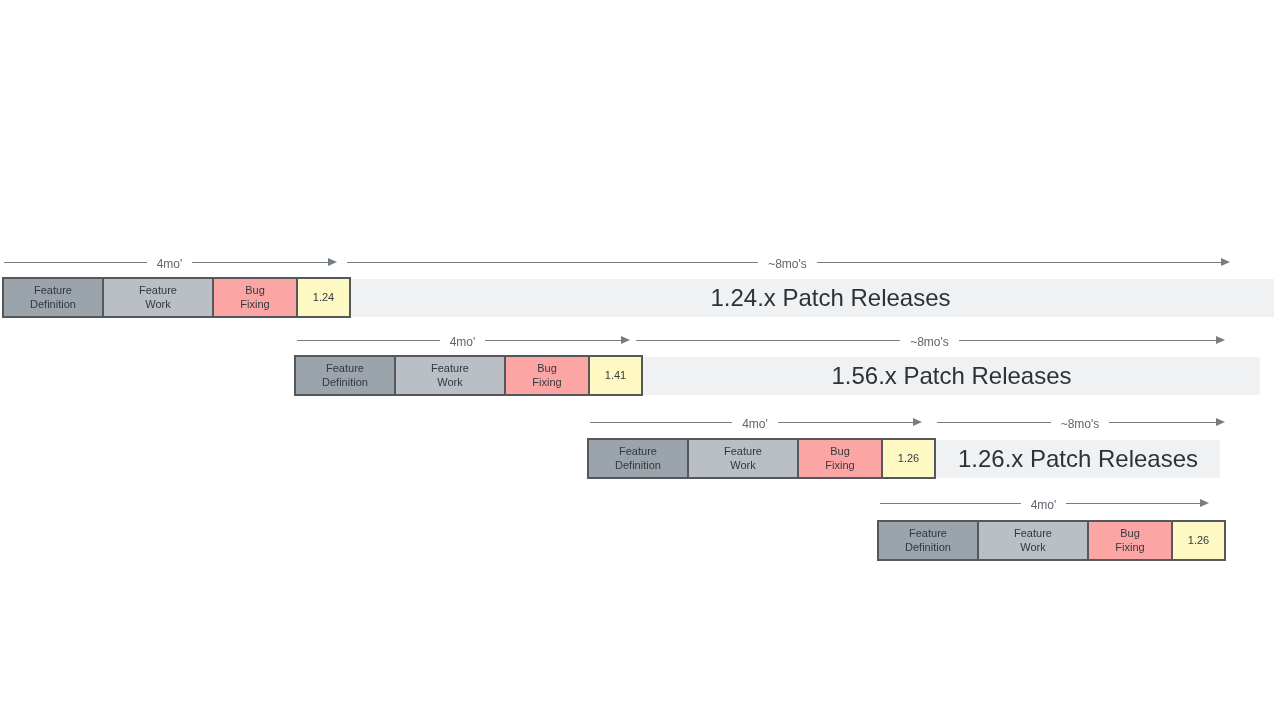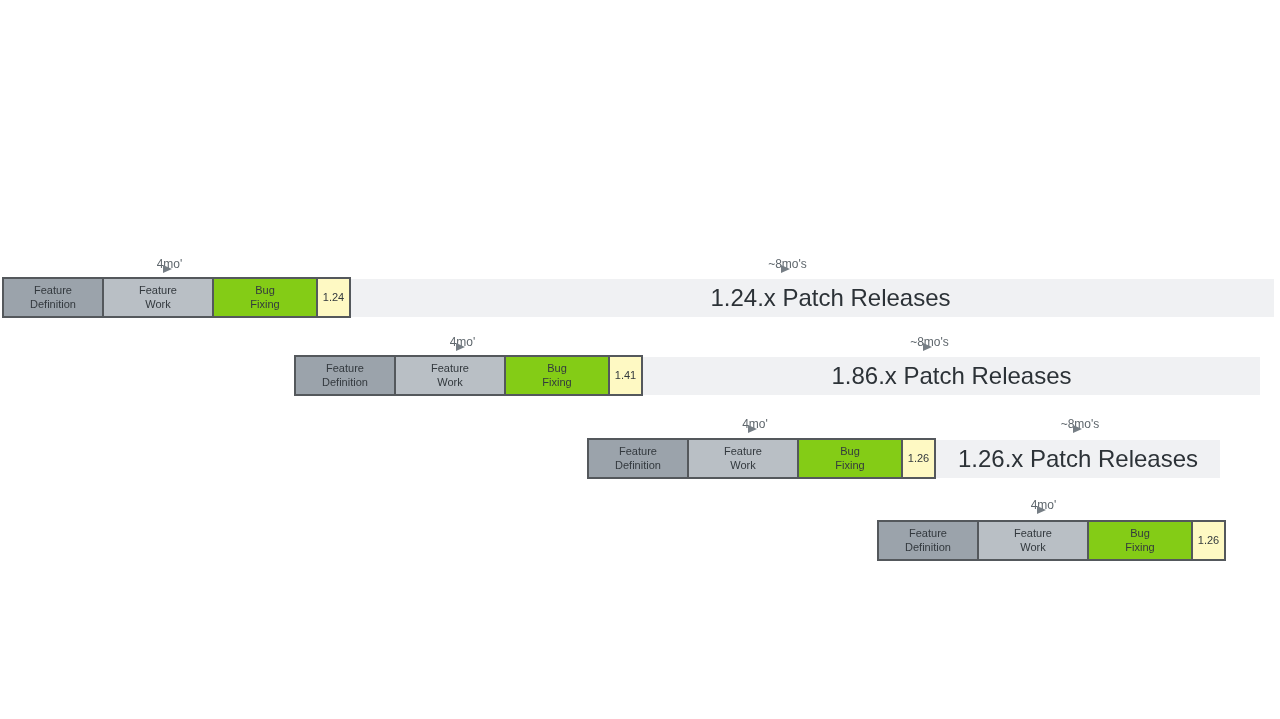--- a/index.html
+++ b/index.html
@@ -11,21 +11,20 @@
     overflow:hidden;
     font-family:"Liberation Sans", sans-serif;
   }
 
   
   .arrow{
     position:absolute;
     display:flex;
     align-items:center;
     height:16px;
-    flex-direction:column;
   }
   .a-line{
     flex:1;
     height:0;
     border-top:1.6px solid #767e85;
   }
   .a-label{
     font-size:12px;
     color:#5e666c;
     padding:0 10px;
@@ -60,21 +59,21 @@
     justify-content:center;
     text-align:center;
     font-size:11px;
     line-height:1.25;
     color:#33393e;
     box-sizing:border-box;
     white-space:pre-line;
   }
   .b-fd{width:98px;background:#9ba3ab;}
   .b-fw{width:110px;background:#b9bfc5;border-left:2px solid #54585c;}
-  .b-bf{width:104px;background:#84cc16;border-left:2px solid #54585c;}
+  .b-bf{width:84px;background:#fca5a5;border-left:2px solid #54585c;}
   .b-ver{flex:1;background:#fef9c3;border-left:2px solid #54585c;}
 
   
   .patch{
     position:absolute;
     height:38px;
     background:#f0f1f3;
     display:flex;
     align-items:center;
     justify-content:center;
@@ -148,21 +147,21 @@
     <div class="phase r2-ph">
       <div class="block b-fd">Feature
 Definition</div>
       <div class="block b-fw">Feature
 Work</div>
       <div class="block b-bf">Bug
 Fixing</div>
       <div class="block b-ver">1.41</div>
     </div>
     <div class="patch r2-pb">
-      <span class="patch-label">1.86.x Patch Releases</span>
+      <span class="patch-label">1.56.x Patch Releases</span>
     </div>
   </div>
 
   <div class="row">
     <div class="arrow r3-a4">
       <span class="a-line"></span>
       <span class="a-label">4mo'</span>
       <span class="a-line a-head"></span>
     </div>
     <div class="arrow r3-a8">

